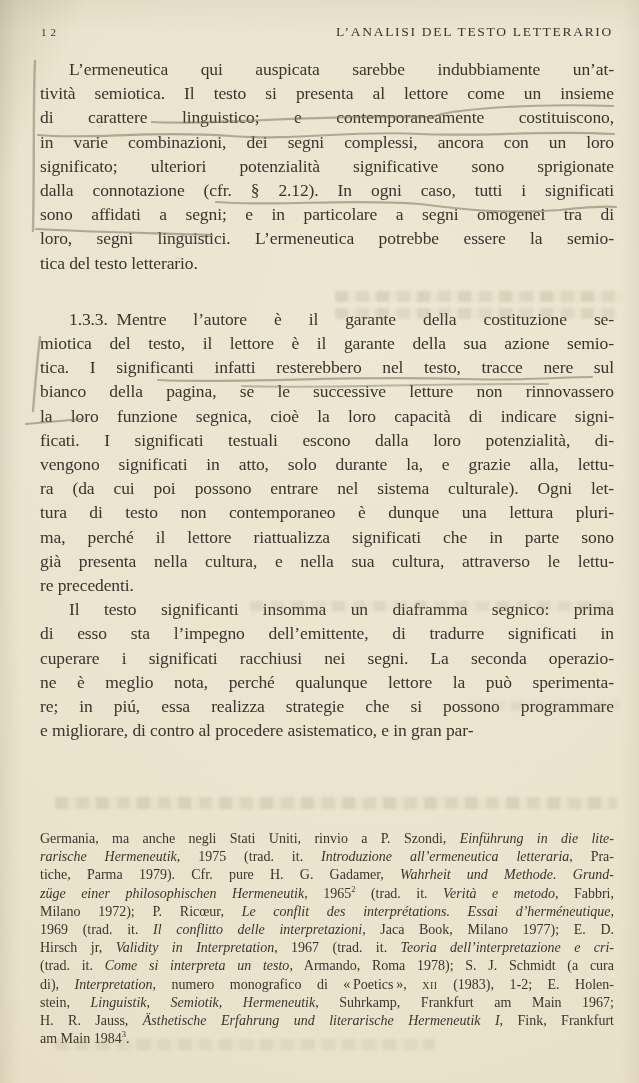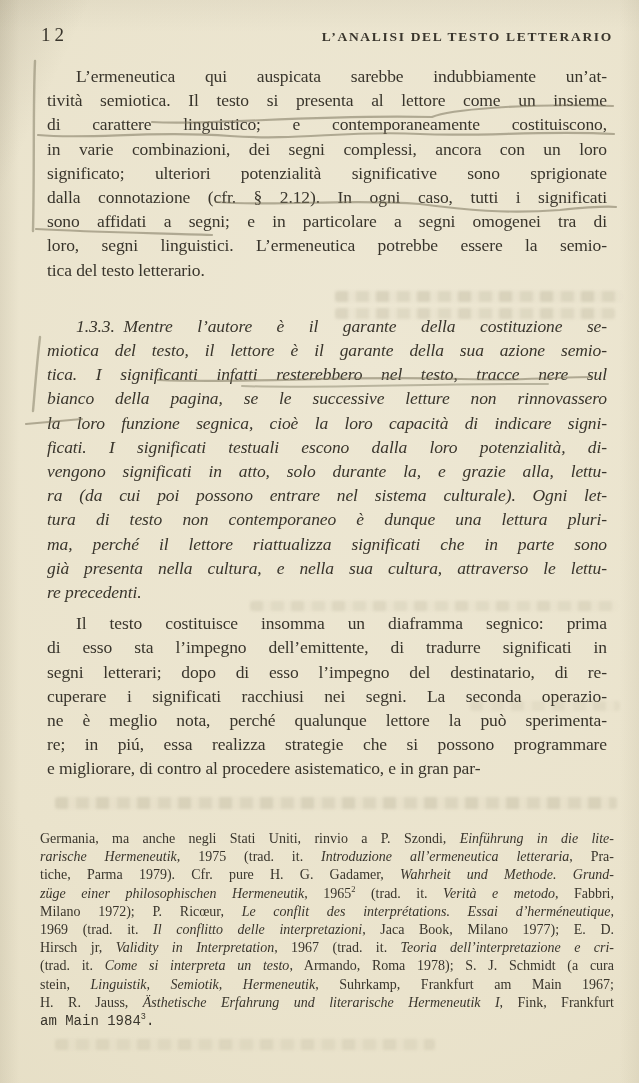--- a/index.html
+++ b/index.html
@@ -9,36 +9,36 @@
     background:radial-gradient(140% 110% at 58% 32%, #ede7d3 0%, #eae3cc 55%, #e2dabf 100%);}
   .page::before{content:"";position:absolute;inset:0;pointer-events:none;
     background:
       linear-gradient(115deg, rgba(105,95,70,0.16) 0%, rgba(105,95,70,0) 8%),
       linear-gradient(90deg, rgba(105,95,70,0.10) 0%, rgba(105,95,70,0) 3%),
       linear-gradient(270deg, rgba(105,95,70,0.07) 0%, rgba(105,95,70,0) 3%),
       linear-gradient(180deg, rgba(105,95,70,0.06) 0%, rgba(105,95,70,0) 3%);}
 
   .header{position:absolute;top:24px;left:41px;right:26px;display:flex;
     justify-content:space-between;align-items:baseline;color:var(--ink,#39352c);}
-  .pagenum{font-size:19px;letter-spacing:4px;}
-  .runhead{font-size:13.5px;letter-spacing:1.7px;font-weight:bold;}
+  .pagenum{font-size:11px;letter-spacing:4px;}
+  .runhead{font-size:13.5px;letter-spacing:1.7px;}
 
   .bodytext{position:absolute;top:57px;left:40px;width:574px;
     font-size:17.5px;line-height:24.2px;color:var(--ink,#39352c);
     letter-spacing:-0.1px;}
-  .para{margin:7px;}
-  .para.p2{margin-top:32px;font-style:italic;}
+  .para{margin:0;}
+  .para.p2{margin-top:32px;}
   .line{text-align:justify;text-align-last:justify;}
   .line.first{text-indent:29px;}
   .line.last{text-align-last:left;}
 
   .fn{position:absolute;top:830px;left:40px;width:574px;
     font-size:14px;line-height:18.2px;color:var(--ink,#39352c);}
   .fn-line{text-align:justify;text-align-last:justify;}
-  .fn-line.last{text-align-last:left;font-family:Liberation Mono, monospace;}
+  .fn-line.last{text-align-last:left;}
   .fn .it{font-style:italic;}
   .fn sup{font-size:8.5px;vertical-align:super;line-height:0;}
   .fn .sc{font-variant:small-caps;letter-spacing:0.5px;}
 
   .pencil{position:absolute;left:0;top:0;pointer-events:none;}
   .pencil path{fill:none;stroke:var(--pencil,#7d775f);stroke-linecap:round;}
 
   .smudge{position:absolute;pointer-events:none;filter:blur(1.8px);border-radius:3px;
     background:repeating-linear-gradient(90deg,
       rgba(147,140,112,0.30) 0 13px, rgba(147,140,112,0.06) 13px 21px,
@@ -74,39 +74,39 @@
         <div class="line">la loro funzione segnica, cioè la loro capacità di indicare signi-</div>
         <div class="line">ficati. I significati testuali escono dalla loro potenzialità, di-</div>
         <div class="line">vengono significati in atto, solo durante la, e grazie alla, lettu-</div>
         <div class="line">ra (da cui poi possono entrare nel sistema culturale). Ogni let-</div>
         <div class="line">tura di testo non contemporaneo è dunque una lettura pluri-</div>
         <div class="line">ma, perché il lettore riattualizza significati che in parte sono</div>
         <div class="line">già presenta nella cultura, e nella sua cultura, attraverso le lettu-</div>
         <div class="line last">re precedenti.</div>
       </div>
       <div class="para p3">
-        <div class="line first">Il testo costituisce insomma un diaframma segnico: prima</div>
+        <div class="line first">Il testo significanti insomma un diaframma segnico: prima</div>
         <div class="line">di esso sta l’impegno dell’emittente, di tradurre significati in</div>
-        <div class="line">segni letterari; dopo di esso l’impegno del destinatario, di re-</div>
         <div class="line">cuperare i significati racchiusi nei segni. La seconda operazio-</div>
         <div class="line">ne è meglio nota, perché qualunque lettore la può sperimenta-</div>
         <div class="line">re; in piú, essa realizza strategie che si possono programmare</div>
         <div class="line last">e migliorare, di contro al procedere asistematico, e in gran par-</div>
       </div>
     </div>
 
   <div class="fn">
       <div class="fn-line"><span>Germania, ma anche negli Stati Uniti, rinvio a P. Szondi, </span><span class="it">Einführung in die lite-</span></div>
       <div class="fn-line"><span class="it">rarische Hermeneutik</span><span>, 1975 (trad. it. </span><span class="it">Introduzione all’ermeneutica letteraria</span><span>, Pra-</span></div>
       <div class="fn-line"><span>tiche, Parma 1979). Cfr. pure H. G. Gadamer, </span><span class="it">Wahrheit und Methode. Grund-</span></div>
       <div class="fn-line"><span class="it">züge einer philosophischen Hermeneutik</span><span>, 1965</span><sup>2</sup><span> (trad. it. </span><span class="it">Verità e metodo</span><span>, Fabbri,</span></div>
       <div class="fn-line"><span>Milano 1972); P. Ricœur, </span><span class="it">Le conflit des interprétations. Essai d’herméneutique</span><span>,</span></div>
       <div class="fn-line"><span>1969 (trad. it. </span><span class="it">Il conflitto delle interpretazioni</span><span>, Jaca Book, Milano 1977); E. D.</span></div>
       <div class="fn-line"><span>Hirsch jr, </span><span class="it">Validity in Interpretation</span><span>, 1967 (trad. it. </span><span class="it">Teoria dell’interpretazione e cri-</span></div>
       <div class="fn-line"><span>(trad. it. </span><span class="it">Come si interpreta un testo</span><span>, Armando, Roma 1978); S. J. Schmidt (a cura</span></div>
+      <div class="fn-line"><span>di), </span><span class="it">Interpretation</span><span>, numero monografico di « Poetics », </span><span class="sc">xii</span><span> (1983), 1-2; E. Holen-</span></div>
       <div class="fn-line"><span>stein, </span><span class="it">Linguistik, Semiotik, Hermeneutik</span><span>, Suhrkamp, Frankfurt am Main 1967;</span></div>
       <div class="fn-line"><span>H. R. Jauss, </span><span class="it">Ästhetische Erfahrung und literarische Hermeneutik I</span><span>, Fink, Frankfurt</span></div>
       <div class="fn-line last"><span>am Main 1984</span><sup>3</sup><span>.</span></div>
     </div>
 
   <div class="smudge" style="left:335px;top:291px;width:287px;height:11px;opacity:.75;"></div>
   <div class="smudge" style="left:335px;top:308px;width:280px;height:11px;opacity:.65;"></div>
   <div class="smudge" style="left:250px;top:601px;width:368px;height:10px;opacity:.55;"></div>
   <div class="smudge" style="left:470px;top:701px;width:150px;height:10px;opacity:.40;"></div>
   <div class="smudge" style="left:55px;top:797px;width:562px;height:12px;opacity:.70;"></div>

